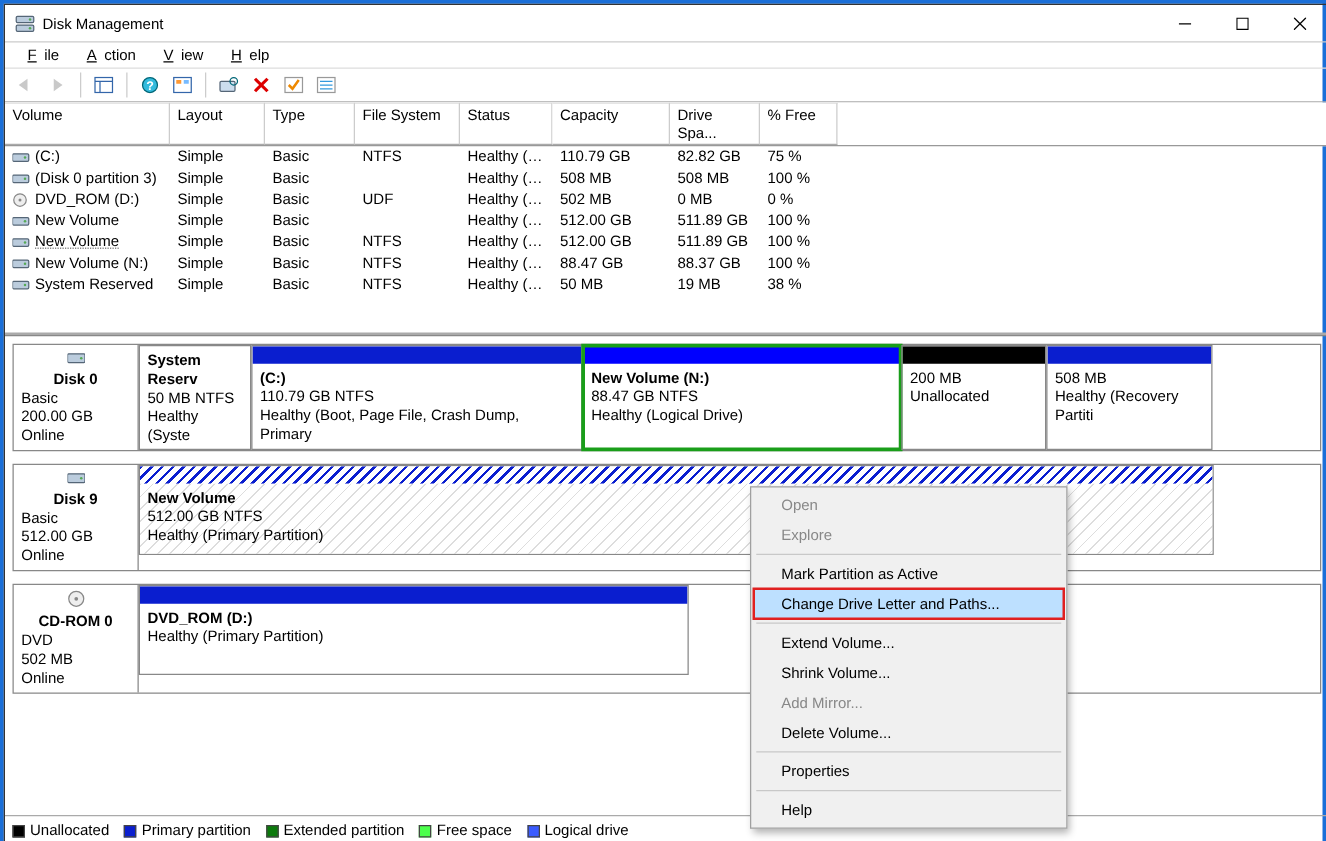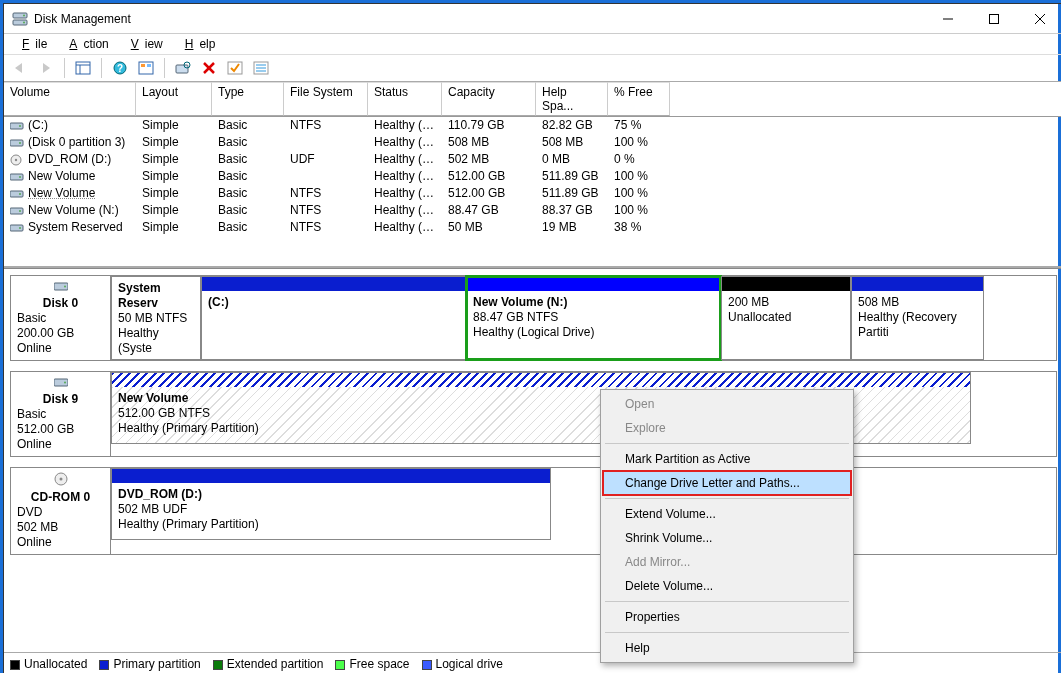--- a/index.html
+++ b/index.html
@@ -178,21 +178,21 @@
   </div>
 
   <div class="vol-list">
     <div class="vl-header">
       <div class="cell c-vol">Volume</div>
       <div class="cell c-lay">Layout</div>
       <div class="cell c-typ">Type</div>
       <div class="cell c-fs">File System</div>
       <div class="cell c-stat">Status</div>
       <div class="cell c-cap">Capacity</div>
-      <div class="cell c-free">Help Spa...</div>
+      <div class="cell c-free">Drive Spa...</div>
       <div class="cell c-pct">% Free</div>
     </div>
     <div class="vol-list-body" id="vol-list-body">
           <div class="vl-row">
             <div class="cell c-vol vol-name">
               <svg width="14" height="10">
                 <rect x="0" y="2" width="13" height="6" rx="1" fill="#bcd" stroke="#567"></rect>
                 <circle cx="10" cy="5" r="1" fill="#5a5"></circle>
               </svg>
               <span class="label-text">(C:)</span>
@@ -327,31 +327,33 @@
               <div class="pbody">
                 <div class="pname">System Reserv</div>
                 <div>50 MB NTFS</div>
                 <div>Healthy (Syste</div>
               </div>
             </div>
             <div class="part" style="width: 265px;">
               <div class="stripe stripe-blue"></div>
               <div class="pbody">
                 <div class="pname">(C:)</div>
+                <div>110.79 GB NTFS</div>
+                <div>Healthy (Boot, Page File, Crash Dump, Primary</div>
               </div>
             </div>
             <div class="part selected" style="width: 255px;">
               <div class="stripe stripe-blue"></div>
               <div class="pbody">
                 <div class="pname">New Volume  (N:)</div>
                 <div>88.47 GB NTFS</div>
                 <div>Healthy (Logical Drive)</div>
               </div>
             </div>
-            <div class="part" style="width: 130px;">
+            <div class="part" style="width: 116px;">
               <div class="stripe stripe-black"></div>
               <div class="pbody">
                 <div>200 MB</div>
                 <div>Unallocated</div>
               </div>
             </div>
             <div class="part" style="width: 133px;">
               <div class="stripe stripe-blue"></div>
               <div class="pbody">
                 <div>508 MB</div>
@@ -401,21 +403,20 @@
             </div>
         <div>DVD</div>
         <div>502 MB</div>
         <div>Online</div>
       </div>
       <div class="disk-parts" id="cdrom0-parts" style="height:72px;">
             <div class="part" style="width: 440px;">
               <div class="stripe stripe-blue"></div>
               <div class="pbody">
                 <div class="pname">DVD_ROM  (D:)</div>
-                <div>502 MB UDF</div>
                 <div>Healthy (Primary Partition)</div>
               </div>
             </div>
           </div>
     </div>
   </div>
 
   <div class="legend">
     <span><span class="sw sw-black"></span><span>Unallocated</span></span>
     <span><span class="sw sw-blue"></span><span>Primary partition</span></span>

